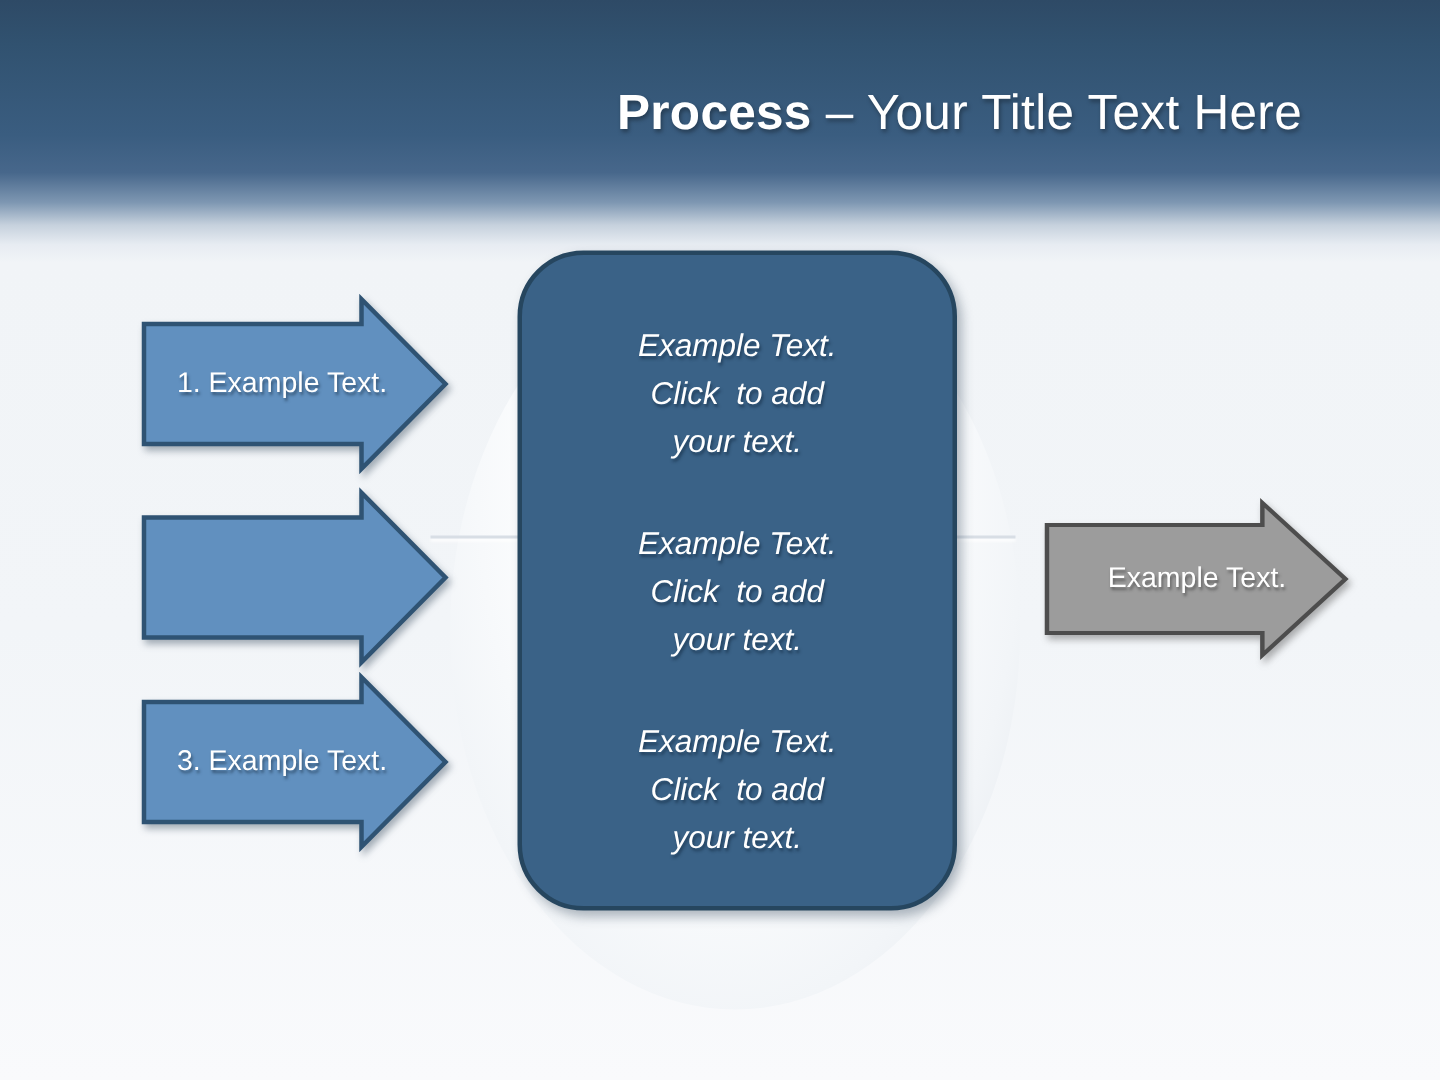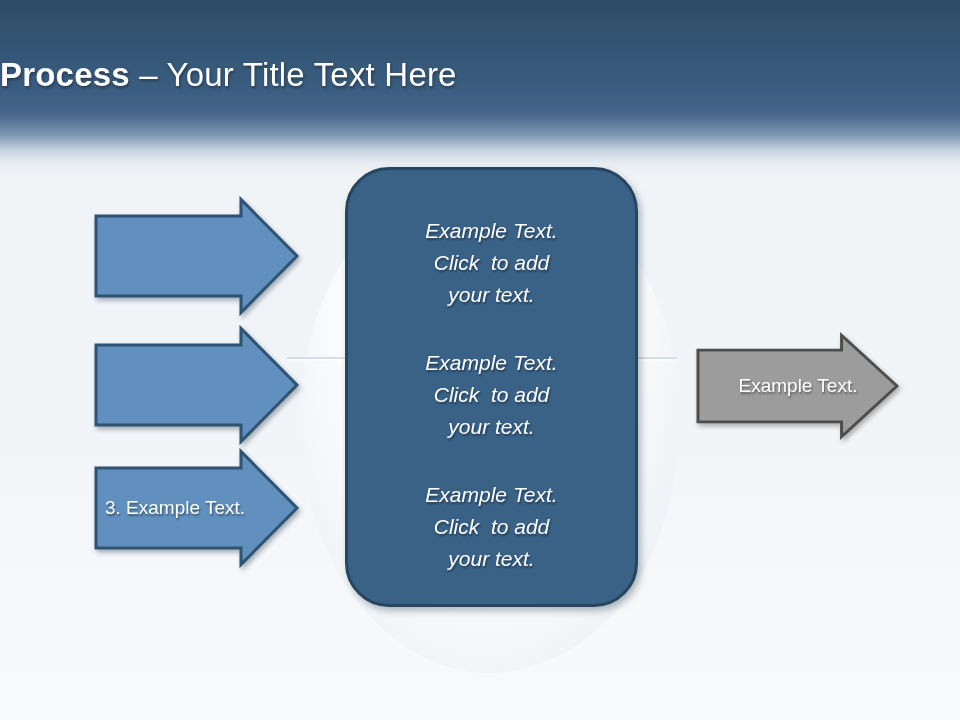--- a/index.html
+++ b/index.html
@@ -11,21 +11,21 @@
   .slide{
     position:absolute;inset:0;width:960px;height:720px;
     background:linear-gradient(to bottom,
       #2e4a66 0px, #315270 30px, #3a5d80 90px, #47678b 115px,
       #7e97b2 135px, #c6d1dd 150px, #e7ecf2 163px, #f1f4f7 175px,
       #f2f5f8 420px, #f9fafc 720px);
   }
   
   .title{
     position:absolute;top:54px;left:0;width:868px;height:42px;
-    text-align:left;color:#ffffff;font-size:33px;line-height:42px;
+    text-align:right;color:#ffffff;font-size:33px;line-height:42px;
     text-shadow:1px 2px 3px rgba(0,0,0,0.35);
     z-index:5;letter-spacing:0.2px;
   }
   .title .emph{font-weight:700;}
   .title .rest{font-weight:400;}
   
   .sphere{
     position:absolute;left:300px;top:168px;width:380px;height:505px;
     border-radius:50%;z-index:1;
     background:radial-gradient(ellipse at 48% 30%, #fcfdfe 45%, #f2f5f8 72%, #e7ebf0 90%, #dfe4ea 100%);
@@ -72,29 +72,30 @@
   <div class="title">
     <span class="emph">Process</span><span class="rest"> – Your Title Text Here</span>
   </div>
 
   <div class="sphere"></div>
   <div class="seam-line"></div>
 
   <svg class="arrow-svg arrow-blue" style="left:94px;top:197px" width="206" height="118" viewBox="0 0 206 118" preserveAspectRatio="none">
     <polygon points="2,19 147,19 147,2.5 203,59 147,115.5 147,99 2,99"></polygon>
   </svg>
+  <div class="arrow-label blue" style="left:94px;top:197px">1. Example Text.</div>
 
   <svg class="arrow-svg arrow-blue" style="left:94px;top:326px" width="206" height="118" viewBox="0 0 206 118" preserveAspectRatio="none">
     <polygon points="2,19 147,19 147,2.5 203,59 147,115.5 147,99 2,99"></polygon>
   </svg>
 
   <svg class="arrow-svg arrow-blue" style="left:94px;top:449px" width="206" height="118" viewBox="0 0 206 118" preserveAspectRatio="none">
     <polygon points="2,19 147,19 147,2.5 203,59 147,115.5 147,99 2,99"></polygon>
   </svg>
-  <div class="arrow-label blue" style="left:81px;top:449px">3. Example Text.</div>
+  <div class="arrow-label blue" style="left:94px;top:449px">3. Example Text.</div>
 
   <div class="center-box">
     <p class="box-paragraph">Example Text.
 Click  to add
 your text.</p>
     <p class="box-paragraph">Example Text.
 Click  to add
 your text.</p>
     <p class="box-paragraph">Example Text.
 Click  to add

